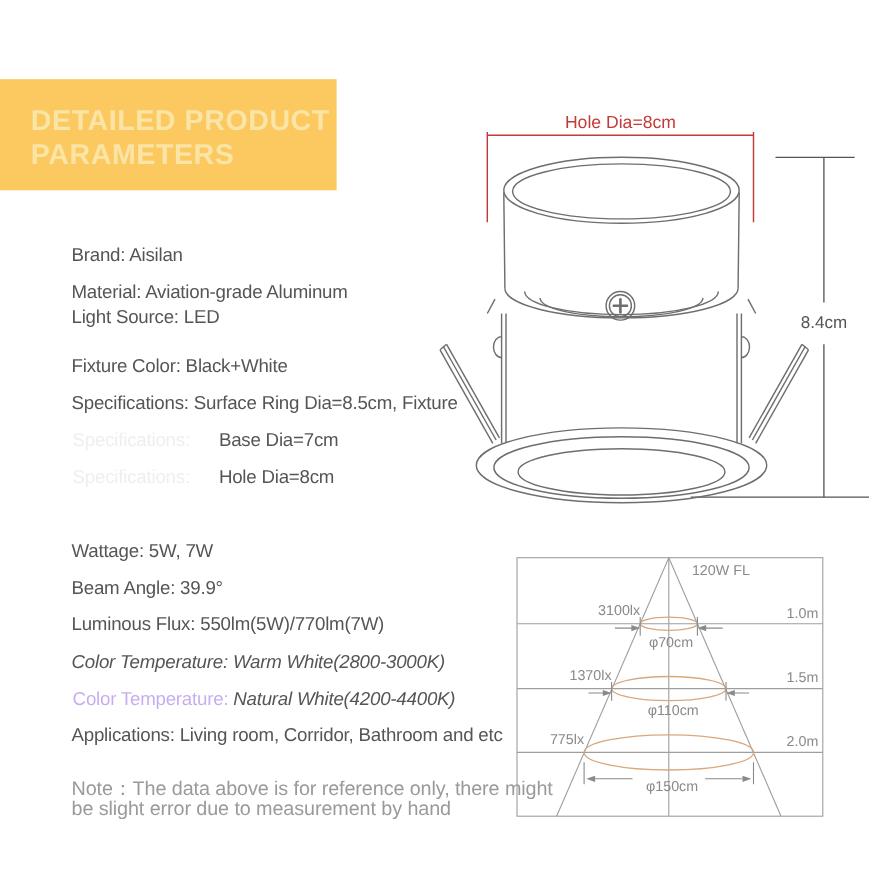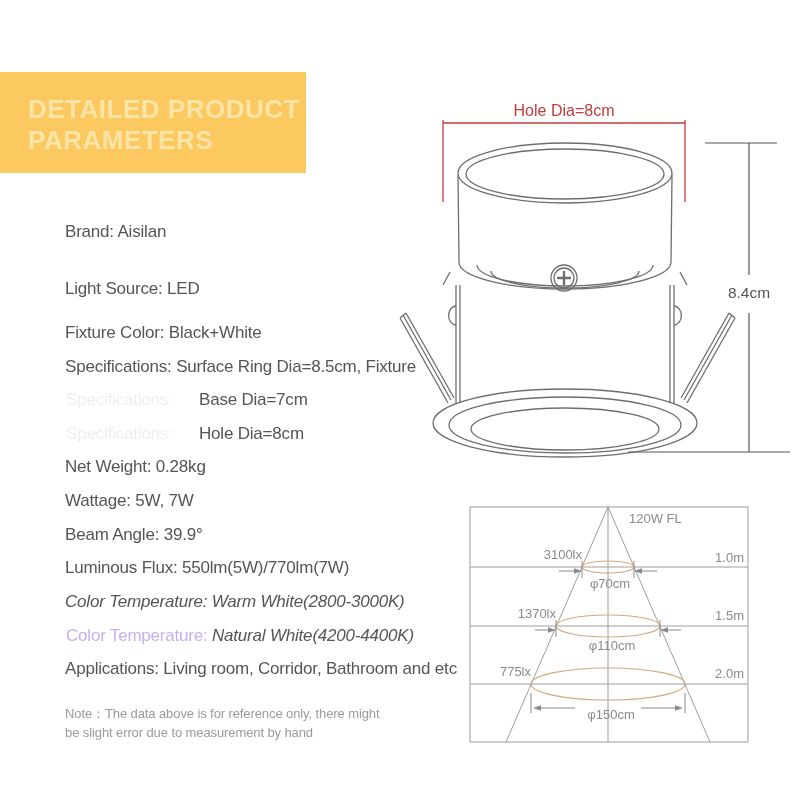--- a/index.html
+++ b/index.html
@@ -4,21 +4,21 @@
 <style>
   html,body{margin:0;padding:0;background:#fff;}
   .page{position:relative;width:800px;height:800px;background:#ffffff;overflow:hidden;
         font-family:"Liberation Sans",sans-serif;}
   .banner{position:absolute;left:0;top:72px;width:306px;height:101px;background:#FBC95F;
           box-sizing:border-box;padding:22px 0 0 28px;}
   .banner-line{font-size:26px;line-height:31px;letter-spacing:0.5px;color:#FAE4A6;font-weight:bold;}
   .spec{position:absolute;font-size:17px;letter-spacing:-0.2px;color:#555;white-space:nowrap;}
   .ghost{position:absolute;font-size:17px;letter-spacing:-0.2px;color:#8a8a8a;opacity:0.14;white-space:nowrap;}
   .ghost.red{color:#6d28d9;opacity:0.38;}
-  .note-line{position:absolute;font-size:13px;color:#9a9a9a;letter-spacing:-0.1px;white-space:nowrap;}
+  .note-line{position:absolute;font-size:18px;color:#9a9a9a;letter-spacing:-0.1px;white-space:nowrap;}
   svg{position:absolute;}
   svg text{font-family:"Liberation Sans",sans-serif;}
   .fixture-stroke{stroke:#6e6e6e;fill:none;stroke-width:1.3;}
   .dim-gray{stroke:#555;fill:none;stroke-width:1.2;}
   .dim-red{stroke:#C23B38;fill:none;stroke-width:1.3;}
   .beam-line{stroke:#9e9e9e;fill:none;stroke-width:1;}
   .beam-ellipse{stroke:#D8A87C;fill:none;stroke-width:1.2;}
   .beam-text{fill:#8a8a8a;font-size:13px;}
   .beam-head{fill:#8a8a8a;stroke:none;}
 </style>
@@ -30,26 +30,26 @@
   <div class="banner">
     <div class="banner-line">DETAILED PRODUCT</div>
     <div class="banner-line">PARAMETERS</div>
   </div>
 
   <div class="ghost" style="left:66px;top:390px;">Specifications:</div>
   <div class="ghost" style="left:66px;top:424px;">Specifications:</div>
   <div class="ghost red" style="left:66px;top:626px;">Color Temperature:</div>
 
   <div class="spec" style="left:65px;top:222px;">Brand: Aisilan</div>
+  <div class="spec" style="left:65px;top:256px;">Material: Aviation-grade Aluminum</div>
   <div class="spec" style="left:65px;top:279px;">Light Source: LED</div>
   <div class="spec" style="left:65px;top:323px;">Fixture Color: Black+White</div>
   <div class="spec" style="left:65px;top:357px;">Specifications: Surface Ring Dia=8.5cm, Fixture</div>
   <div class="spec" style="left:199px;top:390px;">Base Dia=7cm</div>
   <div class="spec" style="left:199px;top:424px;">Hole Dia=8cm</div>
-  <div class="spec" style="left:65px;top:457px;">Net Weight: 0.28kg</div>
   <div class="spec" style="left:65px;top:491px;">Wattage: 5W, 7W</div>
   <div class="spec" style="left:65px;top:525px;">Beam Angle: 39.9°</div>
   <div class="spec" style="left:65px;top:558px;">Luminous Flux: 550lm(5W)/770lm(7W)</div>
   <div class="spec" style="left:65px;top:592px;font-style:italic;">Color Temperature: Warm White(2800-3000K)</div>
   <div class="spec" style="left:212px;top:626px;font-style:italic;">Natural White(4200-4400K)</div>
   <div class="spec" style="left:65px;top:659px;">Applications: Living room, Corridor, Bathroom and etc</div>
 
   <div class="note-line" style="left:65px;top:705px;">Note：The data above is for reference only, there might</div>
   <div class="note-line" style="left:65px;top:725px;">be slight  error due to measurement by hand</div>
 

